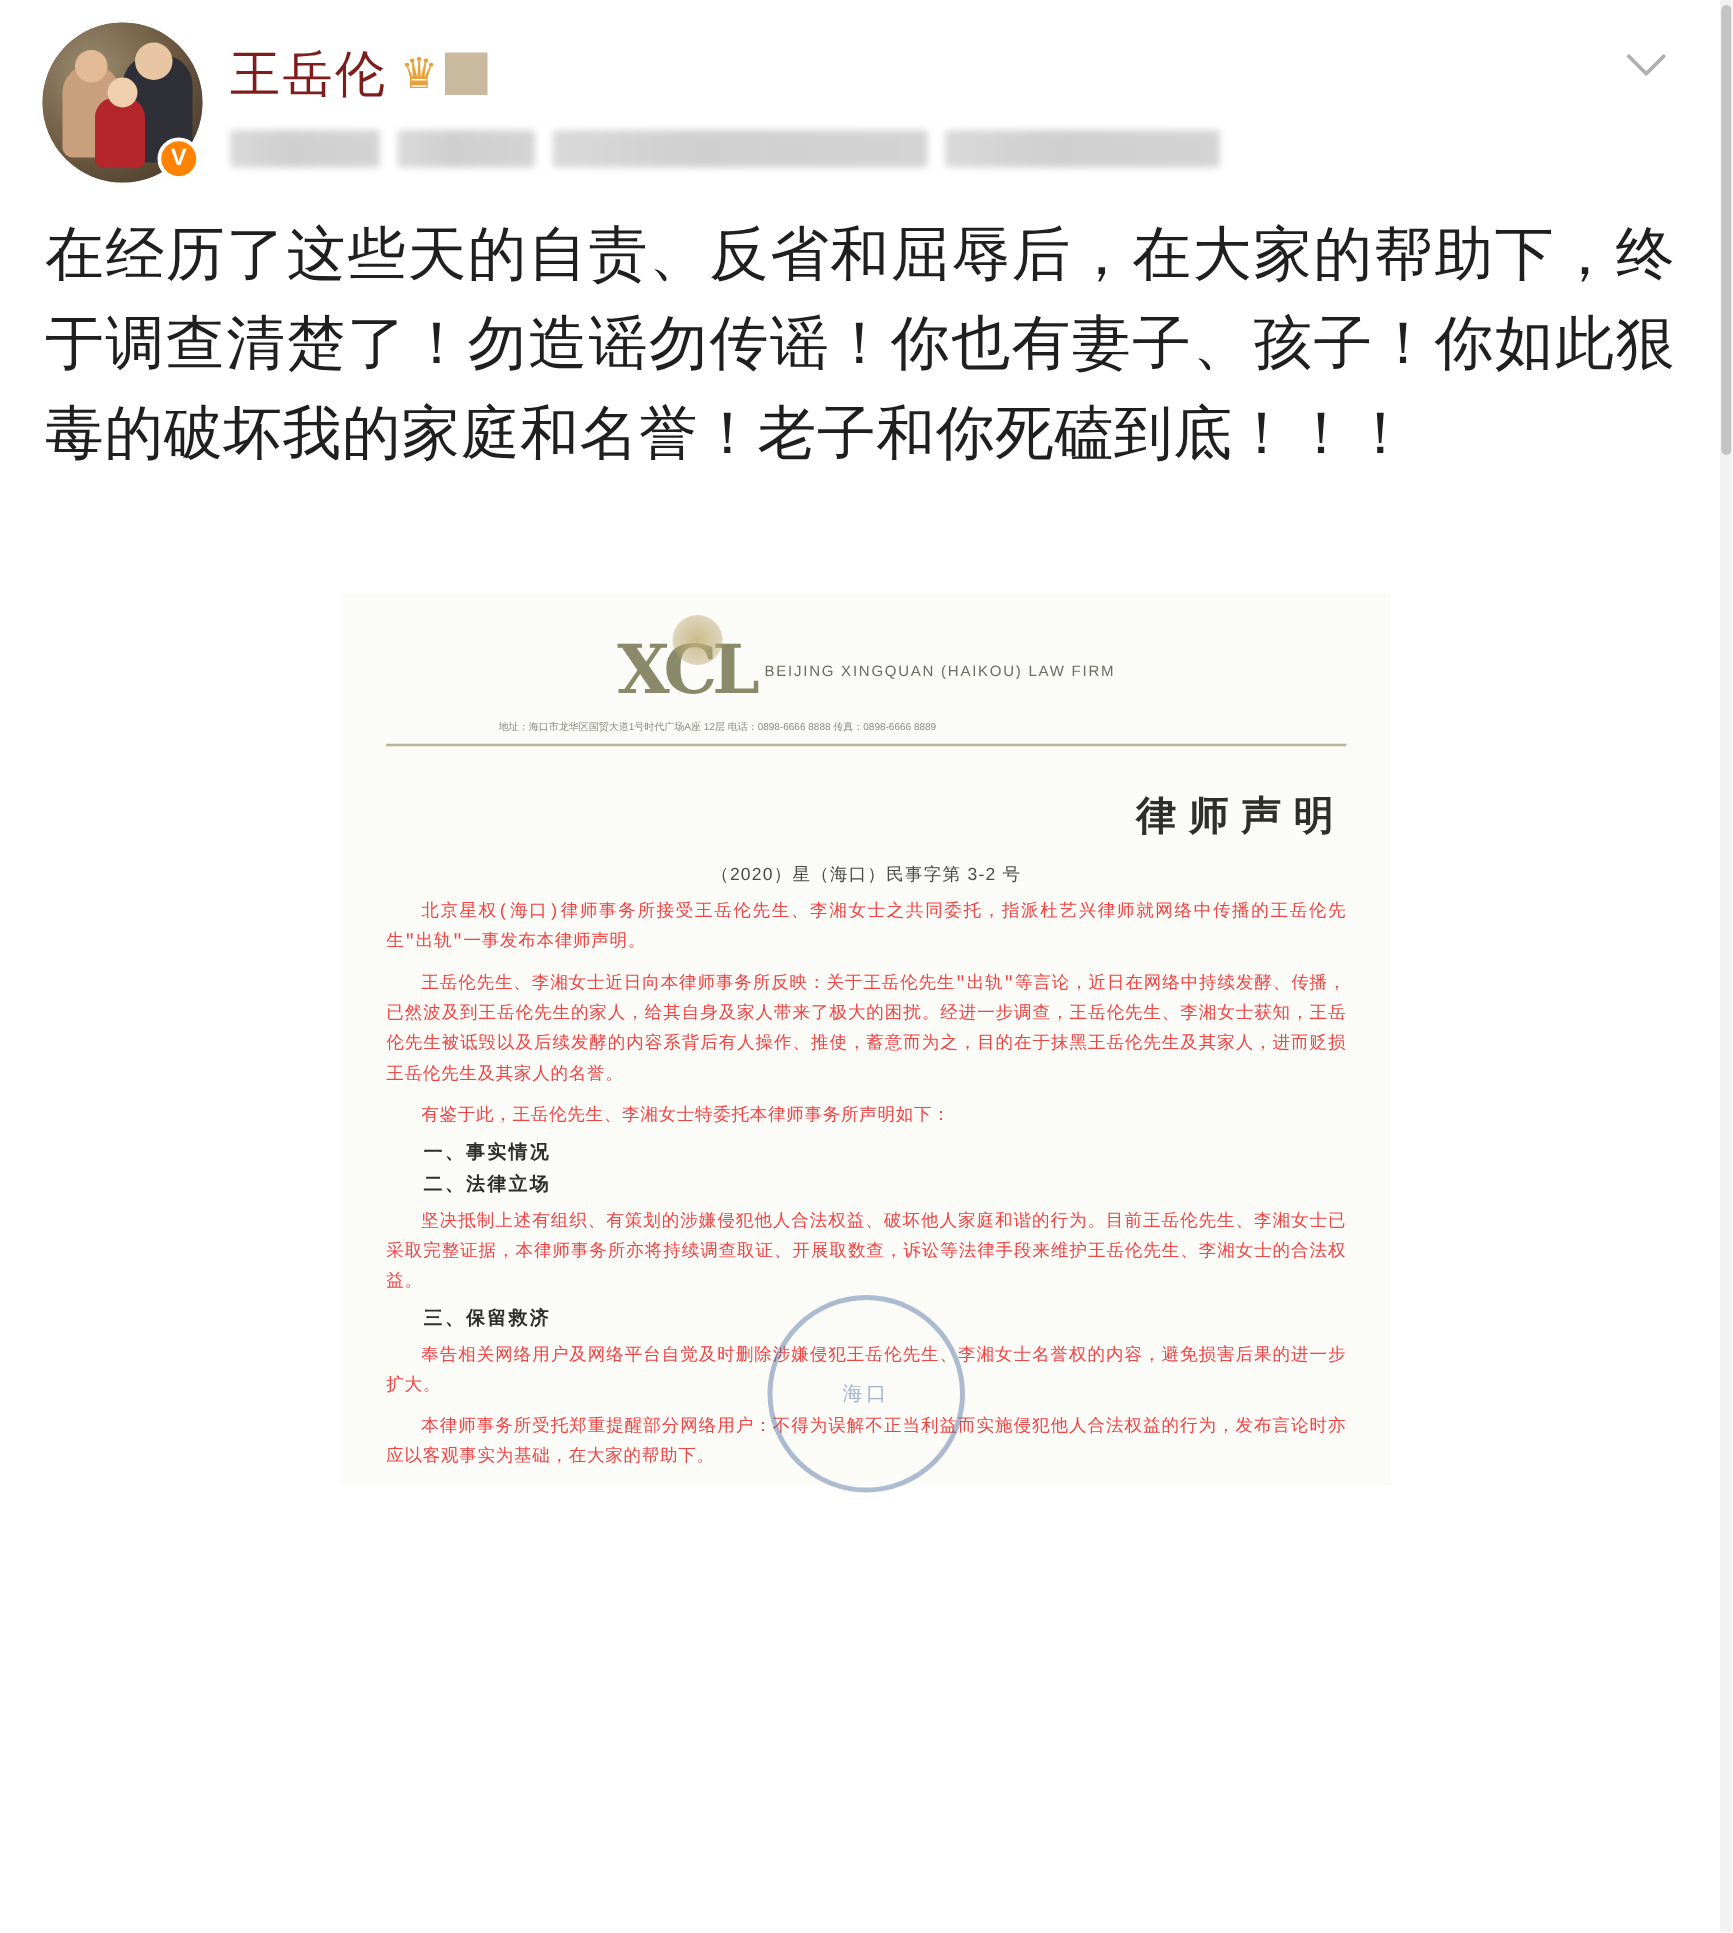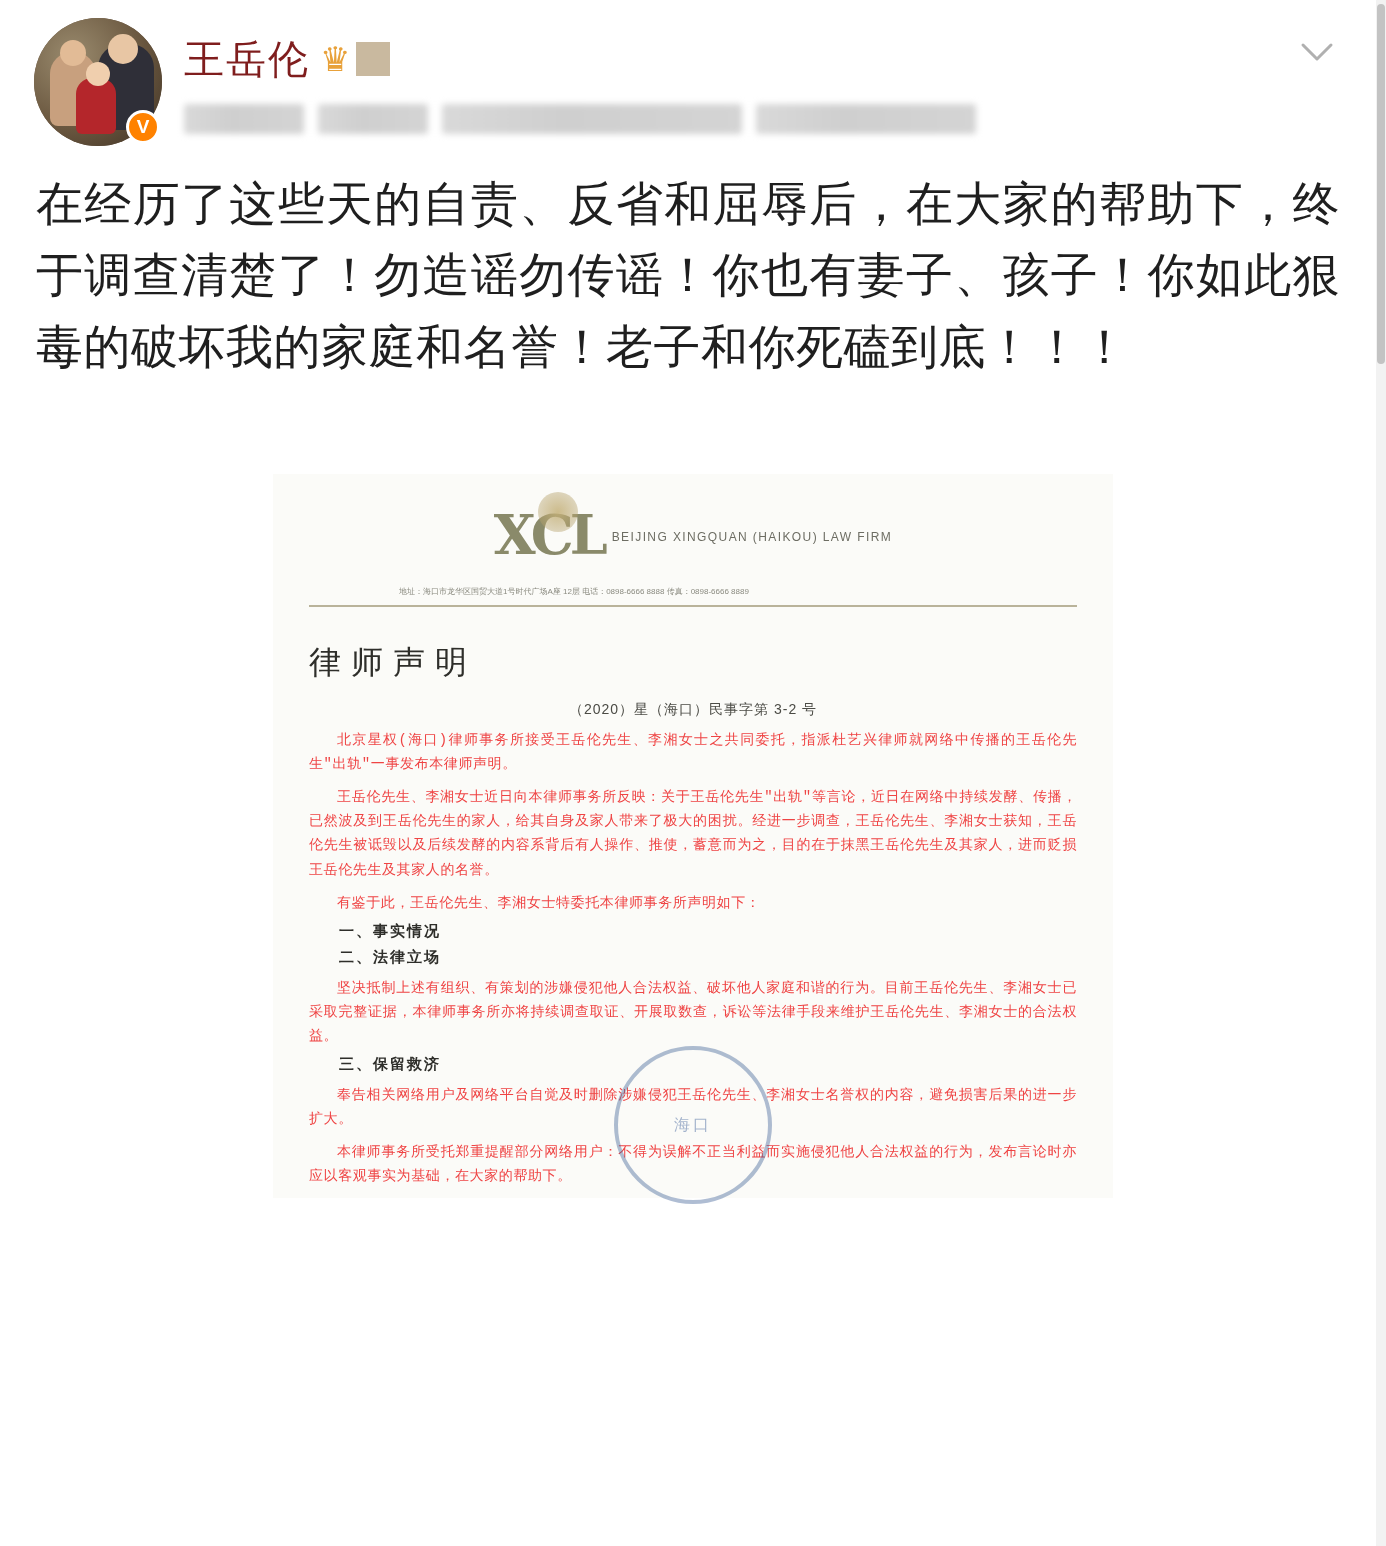--- a/index.html
+++ b/index.html
@@ -221,38 +221,38 @@
     color: #4a4a42;
     letter-spacing: 1px;
   }
   .doc-firm-en {
     font-size: 12px;
     color: #6d6d63;
     letter-spacing: 1.4px;
     margin-top: 4px;
   }
   .doc-contact {
-    margin-top: 24px;
+    margin-top: 14px;
     font-size: 8px;
     color: #8b8b80;
     line-height: 1.6;
     padding-left: 90px;
     filter: blur(0.4px);
   }
   .doc-rule {
     margin: 6px 0 0 0;
     height: 2px;
     background: #b9b39a;
   }
   .doc-title {
     margin-top: 34px;
-    text-align: left;
+    text-align: right;
     font-family: "DejaVu Serif", serif;
     font-size: 32px;
-    font-weight: normal;
+    font-weight: bold;
     letter-spacing: 10px;
     color: #2e2e2a;
   }
   .doc-number {
     margin-top: 16px;
     text-align: center;
     font-size: 14px;
     color: #4b4b45;
     letter-spacing: 1px;
   }

